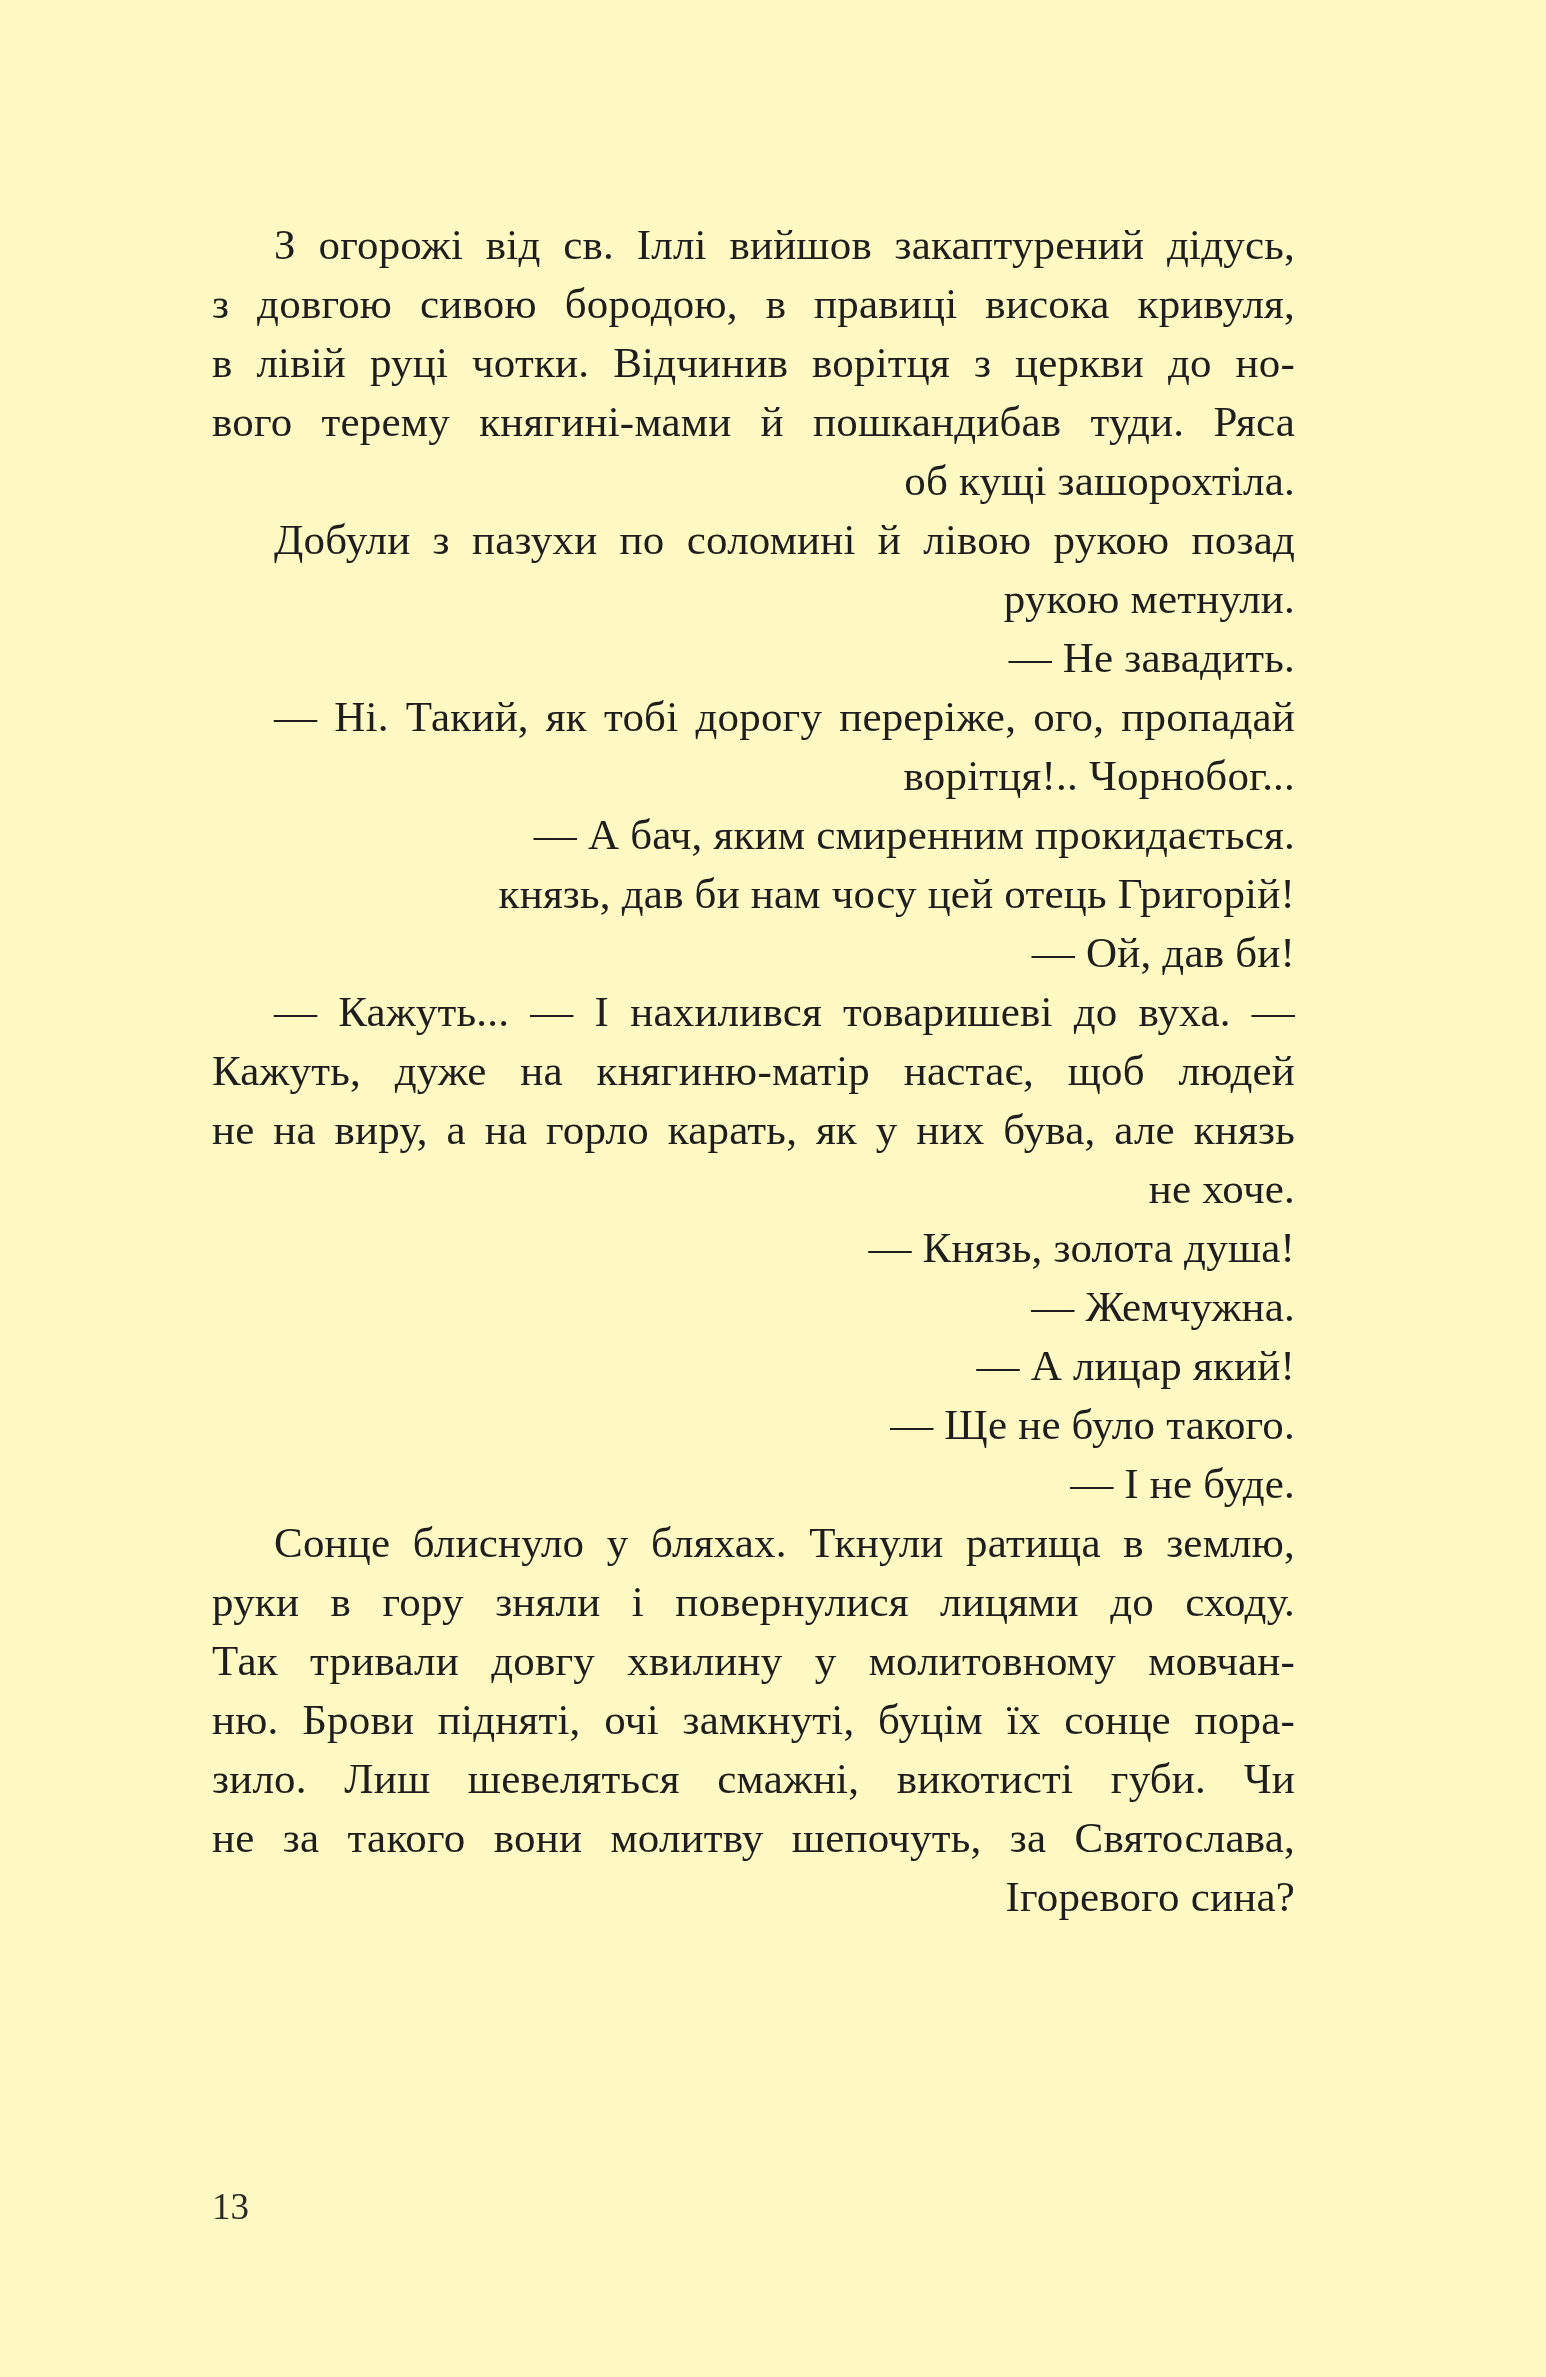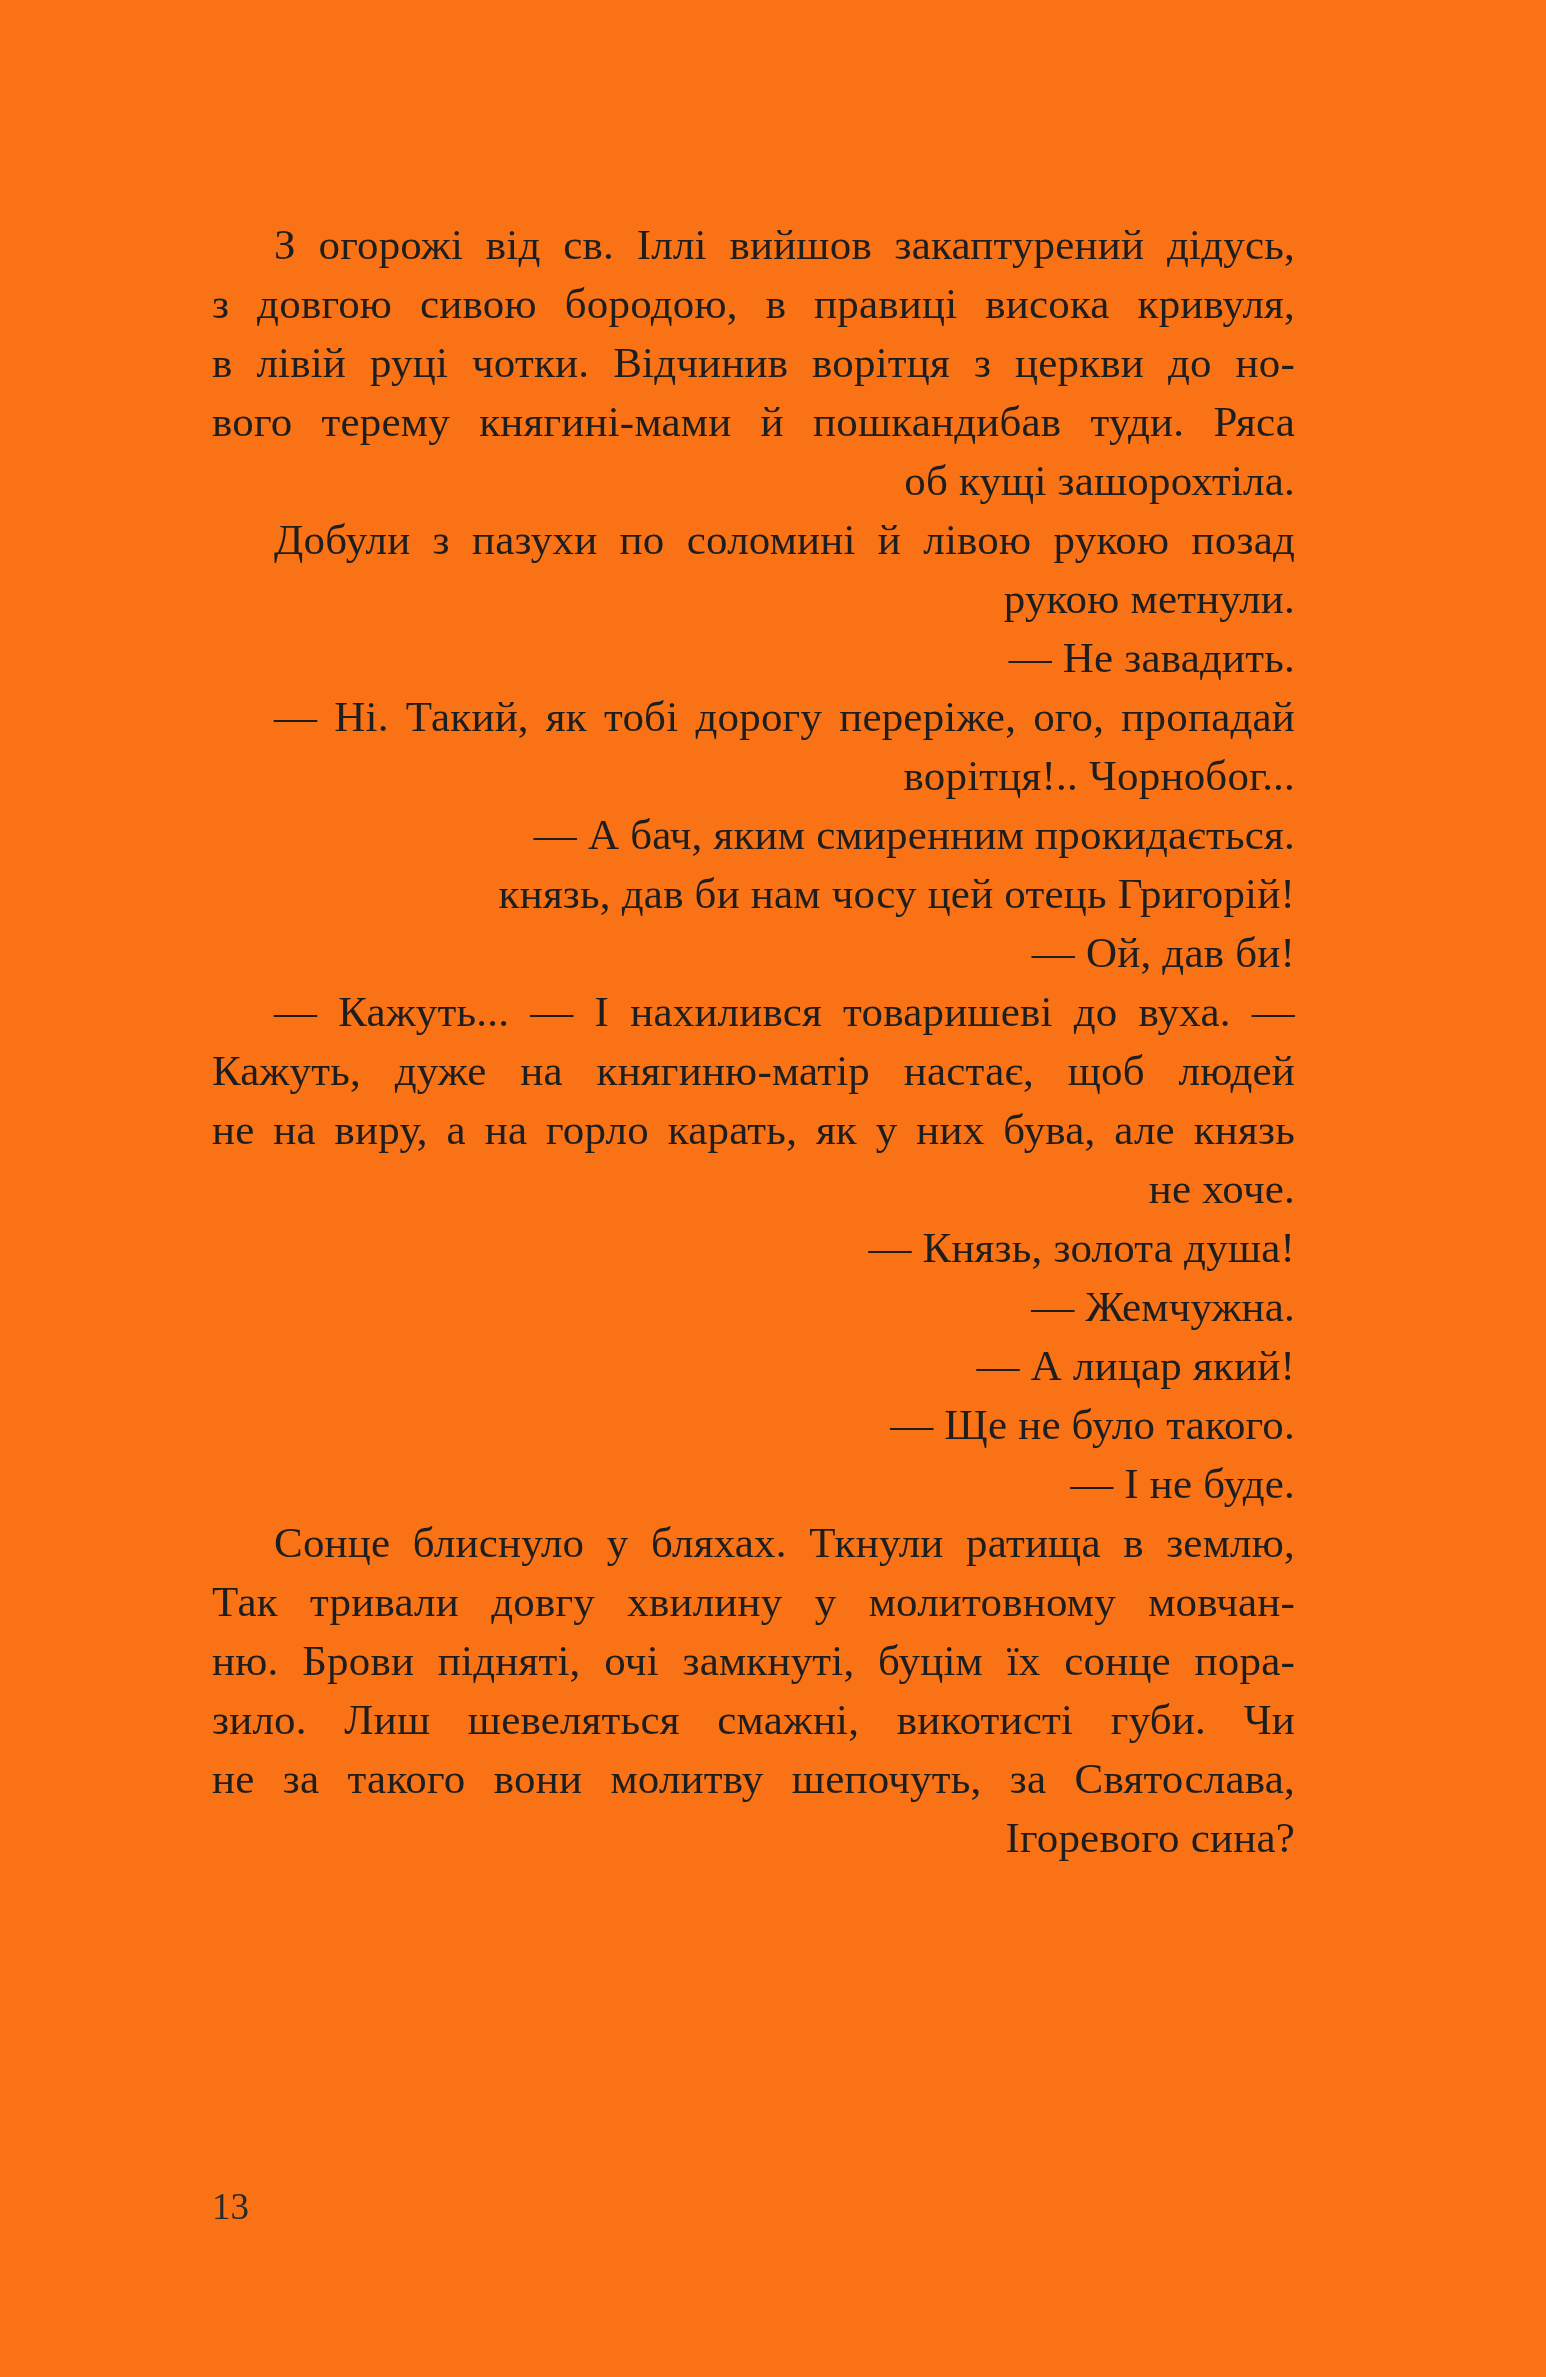--- a/index.html
+++ b/index.html
@@ -12,21 +12,21 @@
     height: 2377px;
     position: relative;
     font-family: "Liberation Serif", serif;
     color: #1e1e1e;
     overflow: hidden;
   }
   .scan-page {
     position: absolute;
     left: 0; top: 0;
     width: 1546px; height: 2377px;
-    background: #f97316;
+    background: #fef9c3;
   }
   .text-block {
     position: absolute;
     left: 212px;
     top: 215px;
     width: 1083px;
     font-size: 43px;
     line-height: 59px;
     letter-spacing: 0.2px;
   }
@@ -74,20 +74,21 @@
       <div class="line indent just">— Кажуть... — І нахилився товаришеві до вуха. —</div>
       <div class="line just">Кажуть, дуже на княгиню-матір настає, щоб людей</div>
       <div class="line just">не на виру, а на горло карать, як у них бува, але князь</div>
       <div class="line">не хоче.</div>
       <div class="line indent">— Князь, золота душа!</div>
       <div class="line indent">— Жемчужна.</div>
       <div class="line indent">— А лицар який!</div>
       <div class="line indent">— Ще не було такого.</div>
       <div class="line indent">— І не буде.</div>
       <div class="line indent just">Сонце блиснуло у бляхах. Ткнули ратища в землю,</div>
+      <div class="line just">руки в гору зняли і повернулися лицями до сходу.</div>
       <div class="line just">Так тривали довгу хвилину у молитовному мовчан-</div>
       <div class="line just">ню. Брови підняті, очі замкнуті, буцім їх сонце пора-</div>
       <div class="line just">зило. Лиш шевеляться смажні, викотисті губи. Чи</div>
       <div class="line just">не за такого вони молитву шепочуть, за Святослава,</div>
       <div class="line">Ігоревого сина?</div>
     </div>
   <div class="folio">13</div>
 </div>
 
 

